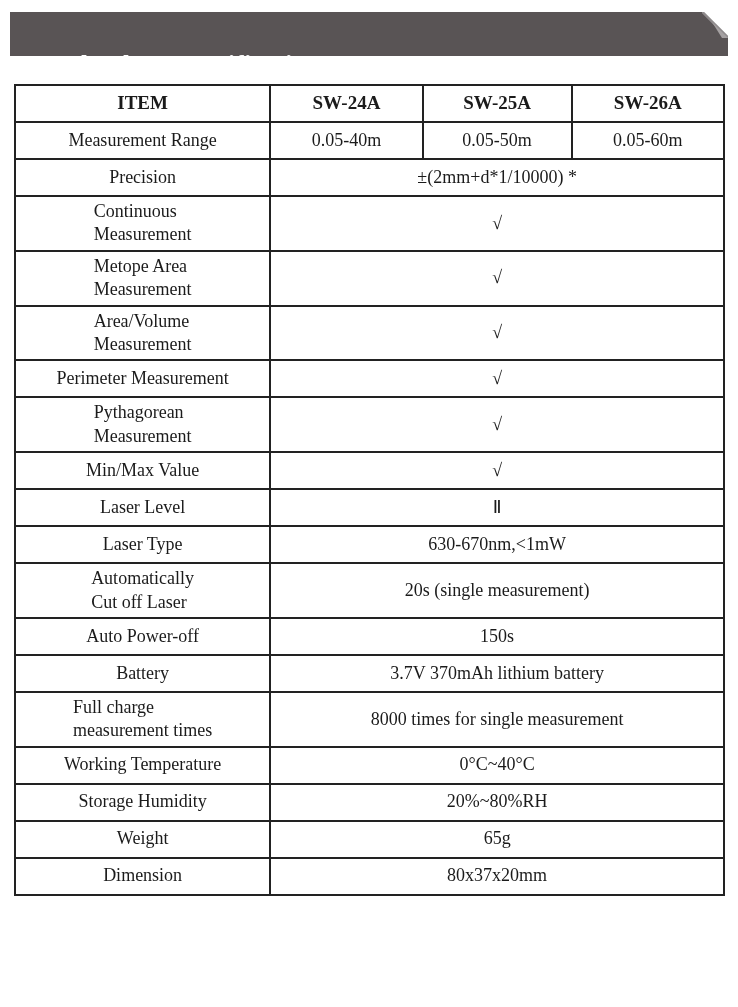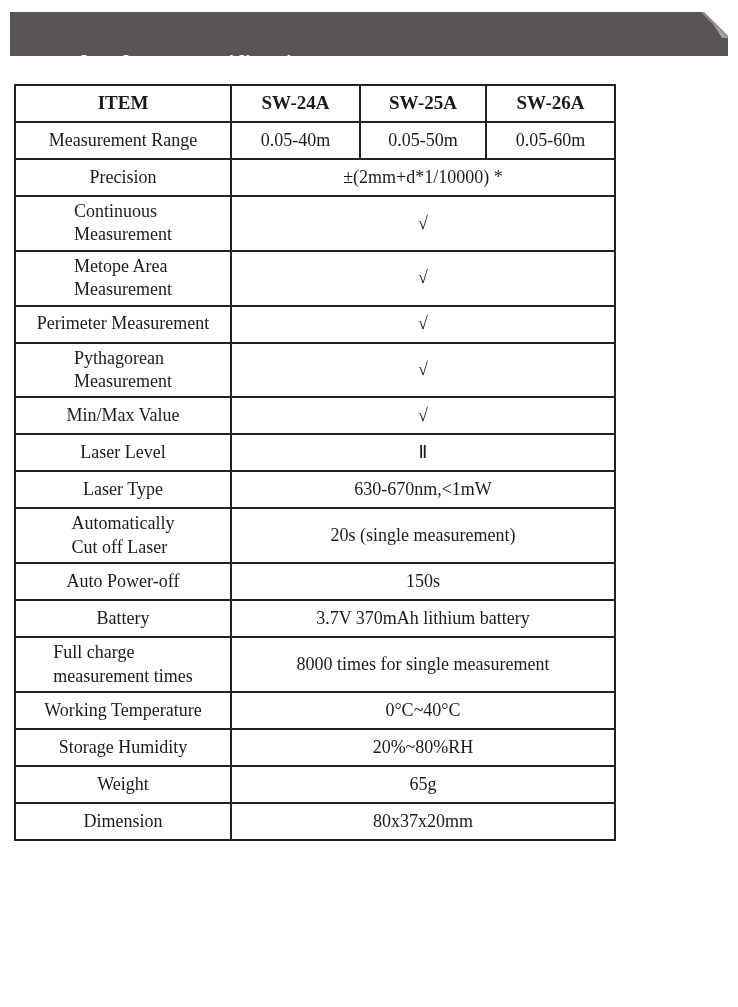--- a/index.html
+++ b/index.html
@@ -13,21 +13,21 @@
     background:#595455;
   }
   .banner-title {
     position:absolute; left:33px; top:50%; transform:translateY(-52%);
     color:#ffffff; font-weight:bold; font-size:25px; letter-spacing:0.5px;
     white-space:nowrap;
     margin-top:32px;
   }
   .fold { position:absolute; top:0; right:0; display:block; }
   .spec-table {
-    position:absolute; left:14px; top:84px; width:602px;
+    position:absolute; left:14px; top:84px; width:711px;
     border-collapse:collapse; table-layout:fixed;
   }
   .spec-table col.c1 { width:36%; }
   .spec-table col.c2 { width:21.5%; }
   .spec-table col.c3 { width:21%; }
   .spec-table col.c4 { width:21.5%; }
   .spec-table th, .spec-table td {
     border:2px solid #222222;
     text-align:center; vertical-align:middle;
     font-size:18px; line-height:1.3;
@@ -82,20 +82,25 @@
       <td><span class="lbl">Continuous
 Measurement</span></td>
       <td colspan="3"><span class="val">√</span></td>
     </tr>
     <tr>
       <td><span class="lbl">Metope Area
 Measurement</span></td>
       <td colspan="3"><span class="val">√</span></td>
     </tr>
     <tr>
+      <td><span class="lbl">Area/Volume
+Measurement</span></td>
+      <td colspan="3"><span class="val">√</span></td>
+    </tr>
+    <tr>
       <td><span class="lbl">Perimeter Measurement</span></td>
       <td colspan="3"><span class="val">√</span></td>
     </tr>
     <tr>
       <td><span class="lbl">Pythagorean
 Measurement</span></td>
       <td colspan="3"><span class="val">√</span></td>
     </tr>
     <tr>
       <td><span class="lbl">Min/Max Value</span></td>

